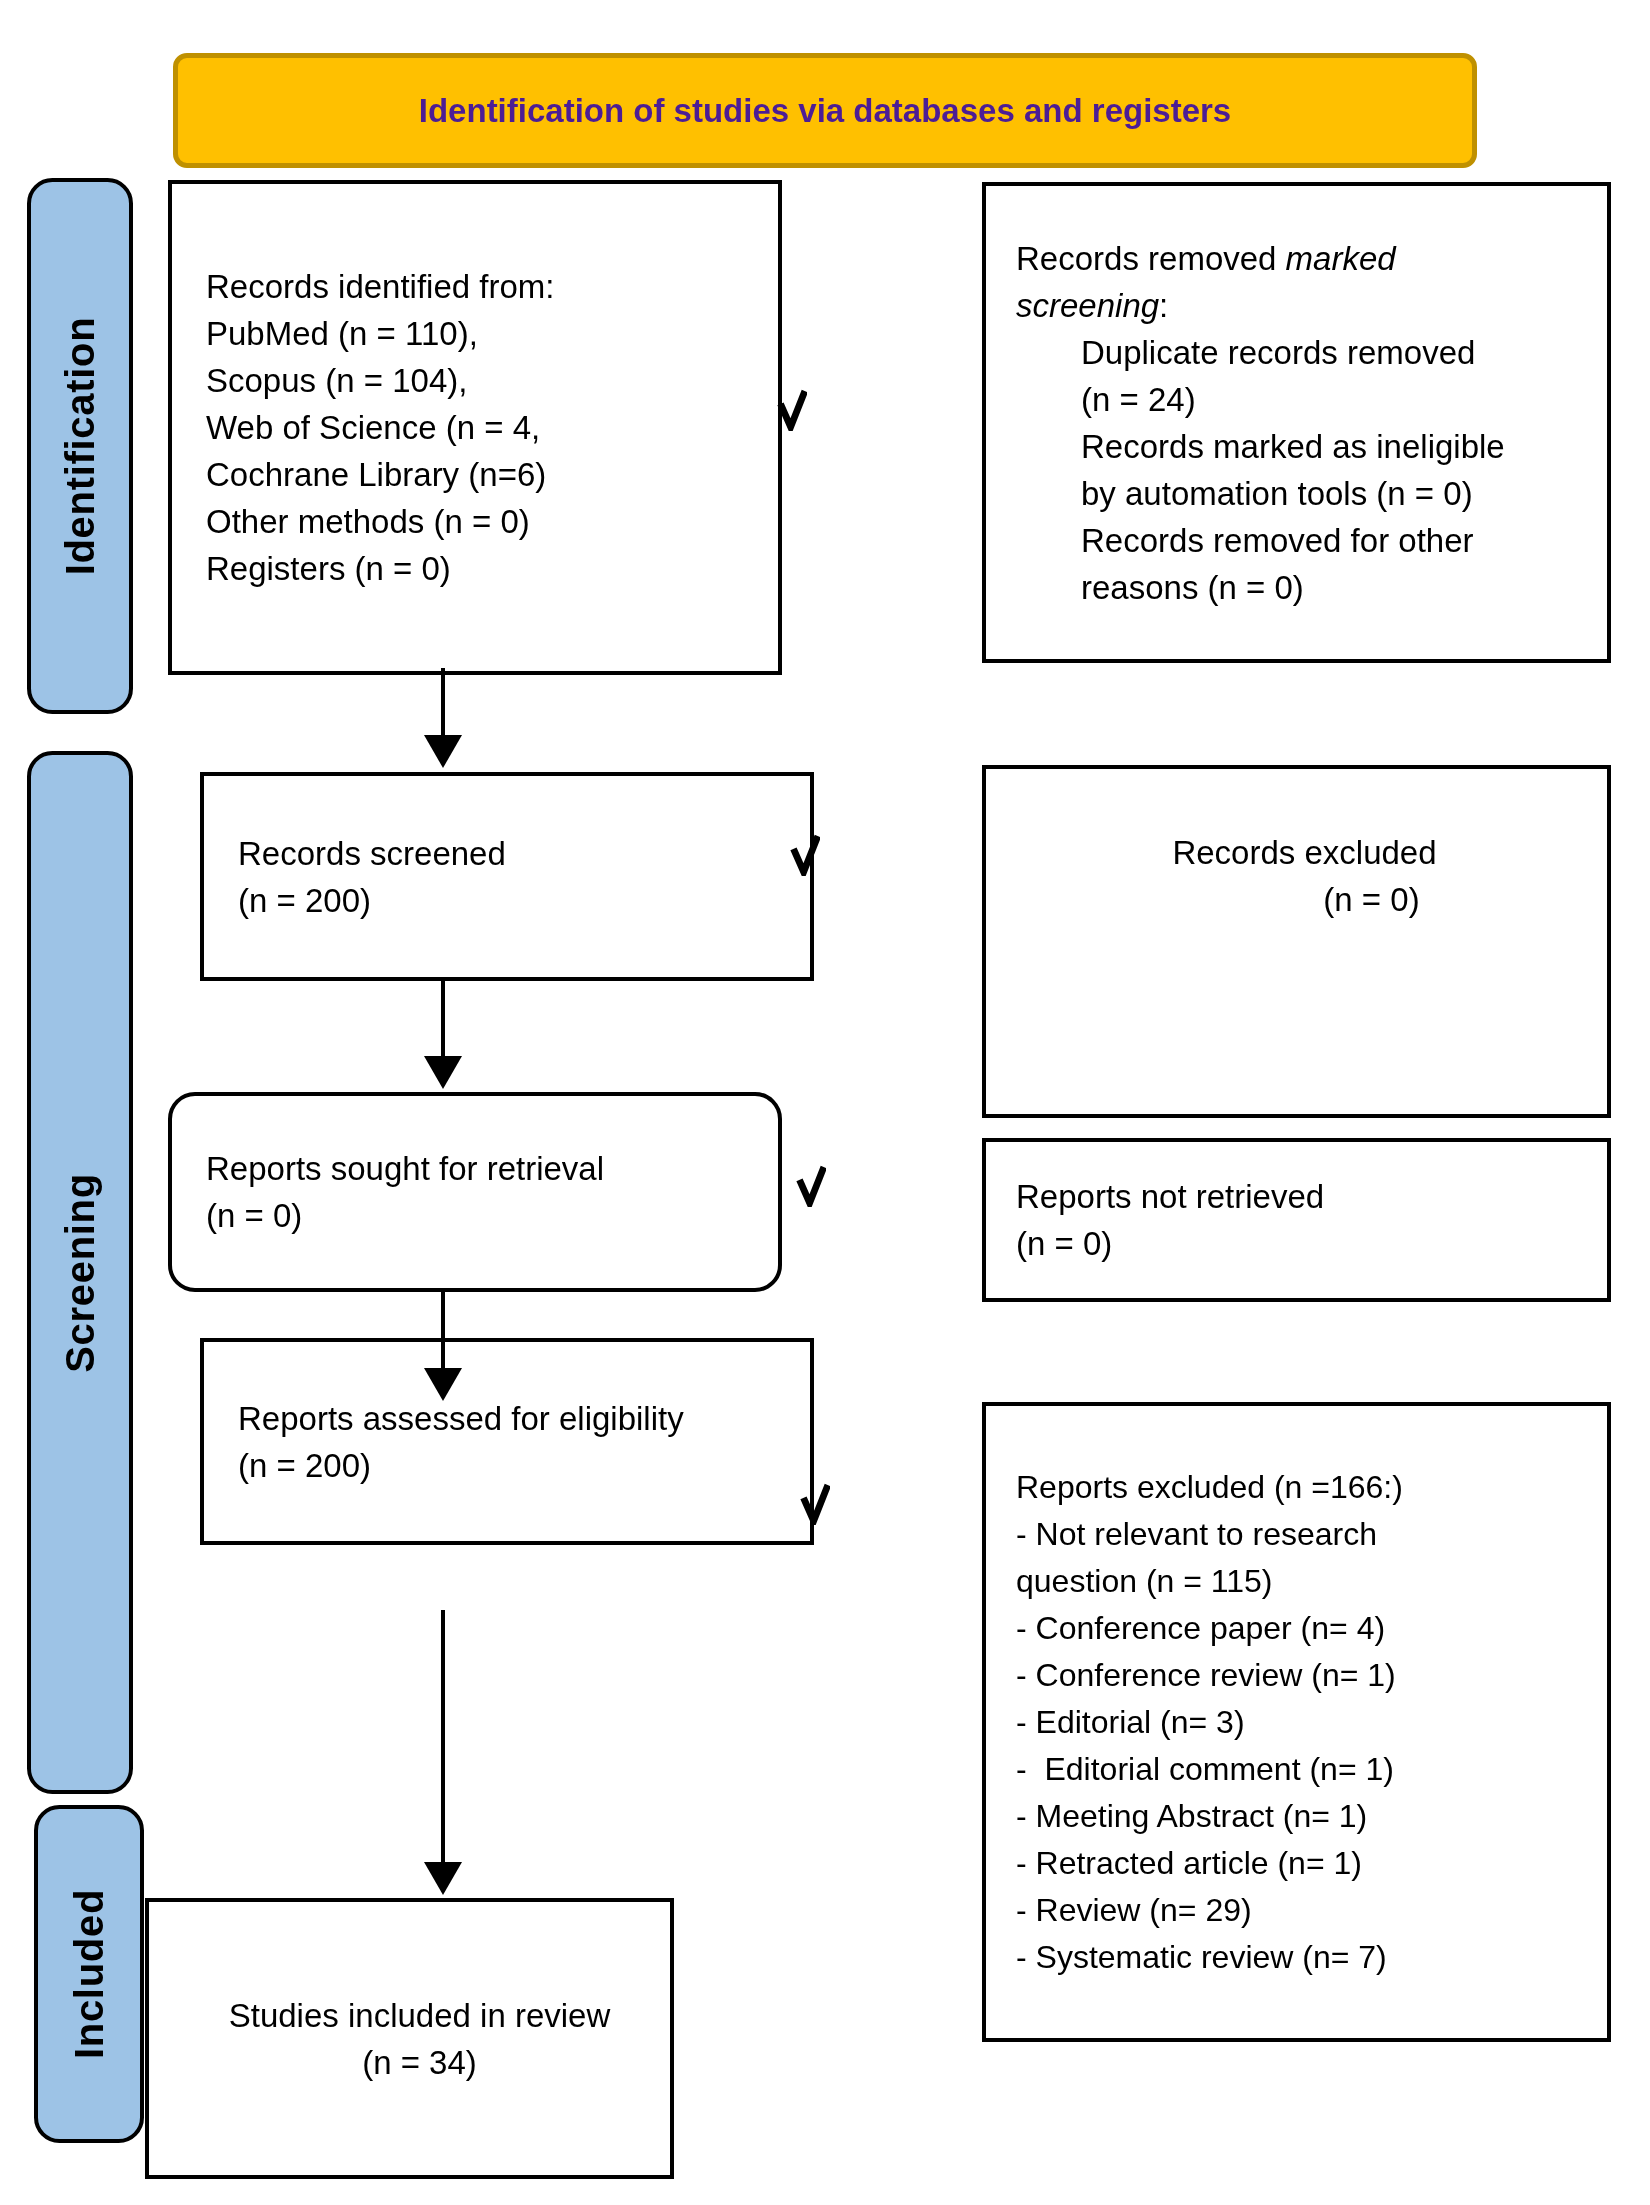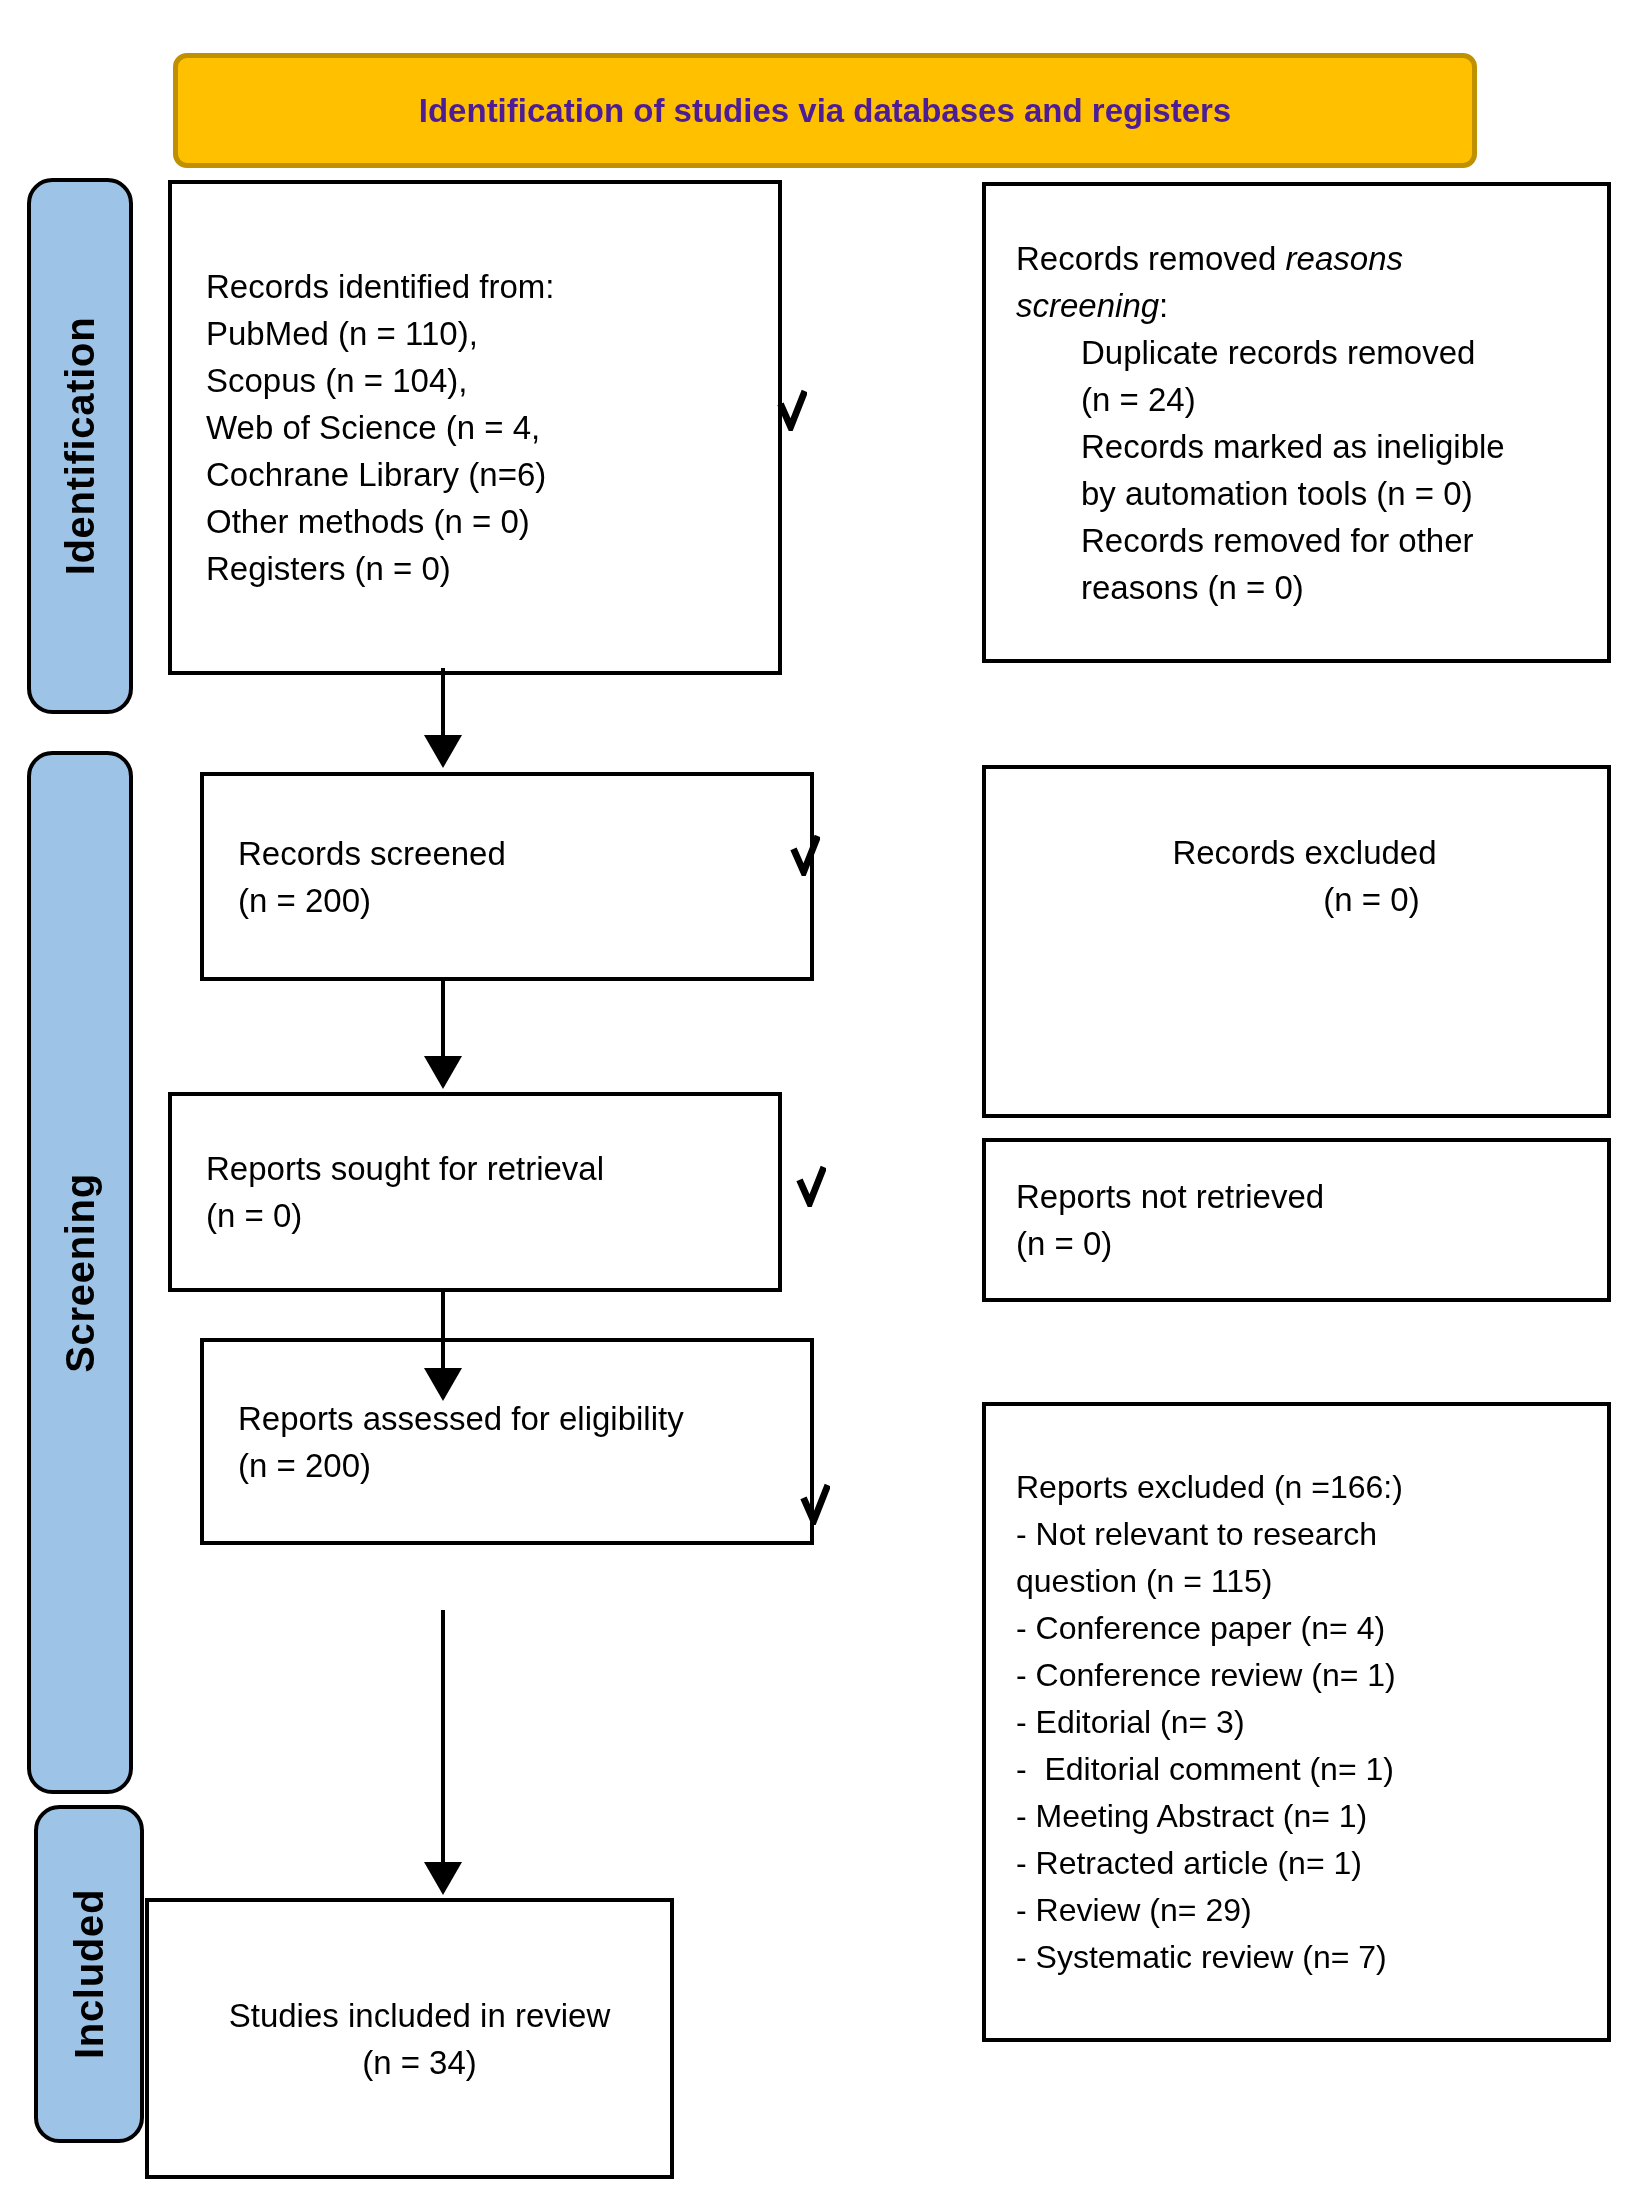--- a/index.html
+++ b/index.html
@@ -64,21 +64,21 @@
   .box .line {
     font-size: 33px;
     line-height: 47px;
     white-space: pre;
   }
   .pad-left { padding-left: 34px; padding-right: 14px; }
   .pad-right-box { padding-left: 30px; padding-right: 14px; }
 
   .box-l1 { left: 168px; top: 180px;  width: 614px; height: 495px; }
   .box-l2 { left: 168px; top: 772px; width: 614px; height: 209px; margin-left: 32px; }
-  .box-l3 { left: 168px; top: 1092px; width: 614px; height: 200px; }
+  .box-l3 { left: 168px; top: 1092px; width: 614px; height: 200px; border-radius: 27px; }
   .box-l4 { left: 168px; top: 1338px; width: 614px; height: 207px; margin-left: 32px; }
   .box-l5 { left: 145px; top: 1898px; width: 529px; height: 281px; align-items: center; }
 
   .box-r1 { left: 982px; top: 182px;  width: 629px; height: 481px; }
   .box-r2 { left: 982px; top: 765px; width: 629px; height: 353px; justify-content: flex-start; padding-top: 60px; align-items: center; }
   .box-r3 { left: 982px; top: 1138px; width: 629px; height: 164px; }
   .box-r4 { left: 982px; top: 1402px; width: 629px; height: 640px; }
   .box-r4 .line { font-size: 32px; line-height: 47px; }
 
   .indent { padding-left: 65px; }
@@ -145,21 +145,21 @@
     <div class="line">Reports assessed for eligibility</div>
     <div class="line">(n = 200)</div>
   </div>
 
   <div class="box box-l5 pad-left">
     <div class="line">Studies included in review</div>
     <div class="line">(n = 34)</div>
   </div>
 
   <div class="box box-r1 pad-right-box">
-    <div class="line"><span>Records removed </span><span class="italic">reasons</span></div>
+    <div class="line"><span>Records removed </span><span class="italic">marked</span></div>
     <div class="line"><span class="italic">screening</span><span>:</span></div>
     <div class="line indent">Duplicate records removed</div>
     <div class="line indent">(n = 24)</div>
     <div class="line indent">Records marked as ineligible</div>
     <div class="line indent">by automation tools (n = 0)</div>
     <div class="line indent">Records removed for other</div>
     <div class="line indent">reasons (n = 0)</div>
   </div>
 
   <div class="box box-r2 pad-right-box">

